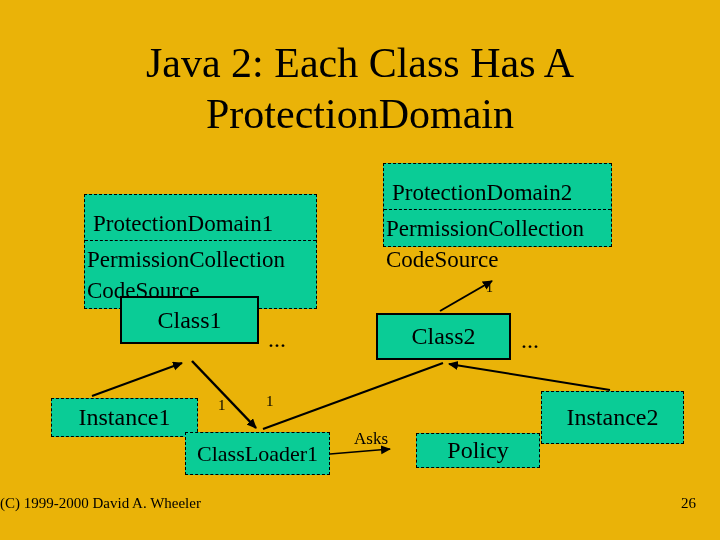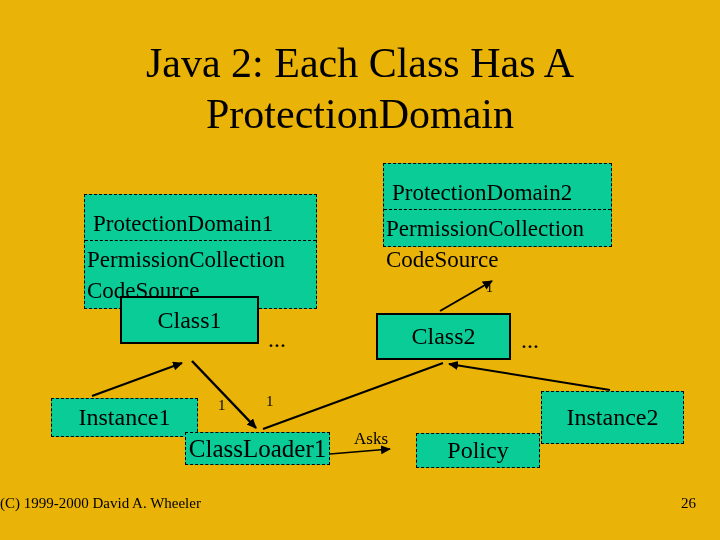--- a/index.html
+++ b/index.html
@@ -101,21 +101,21 @@
   </div>
   <div class="floating" style="left:521px;top:327px;">...</div>
 
   <div class="box center-label" style="left:23px;top:398px;width:147px;height:39px;margin-left:28px;">
     <span>Instance1</span>
   </div>
   <div class="box center-label" style="left:541px;top:391px;width:143px;height:53px;">
     <span>Instance2</span>
   </div>
 
-  <div class="box center-label" style="left:185px;top:432px;width:145px;height:33px;font-size:25px;">
+  <div class="box center-label" style="left:185px;top:432px;width:145px;height:43px;font-size:22px;">
     <span>ClassLoader1</span>
   </div>
   <div class="box center-label" style="left:416px;top:433px;width:124px;height:35px;">
     <span>Policy</span>
   </div>
 
   <div class="small-label" style="left:486px;top:281px;font-size:14px;">1</div>
   <div class="small-label" style="left:218px;top:398px;">1</div>
   <div class="small-label" style="left:266px;top:394px;">1</div>
   <div class="asks-label" style="left:354px;top:430px;font-family:Liberation Serif, serif;">Asks</div>

